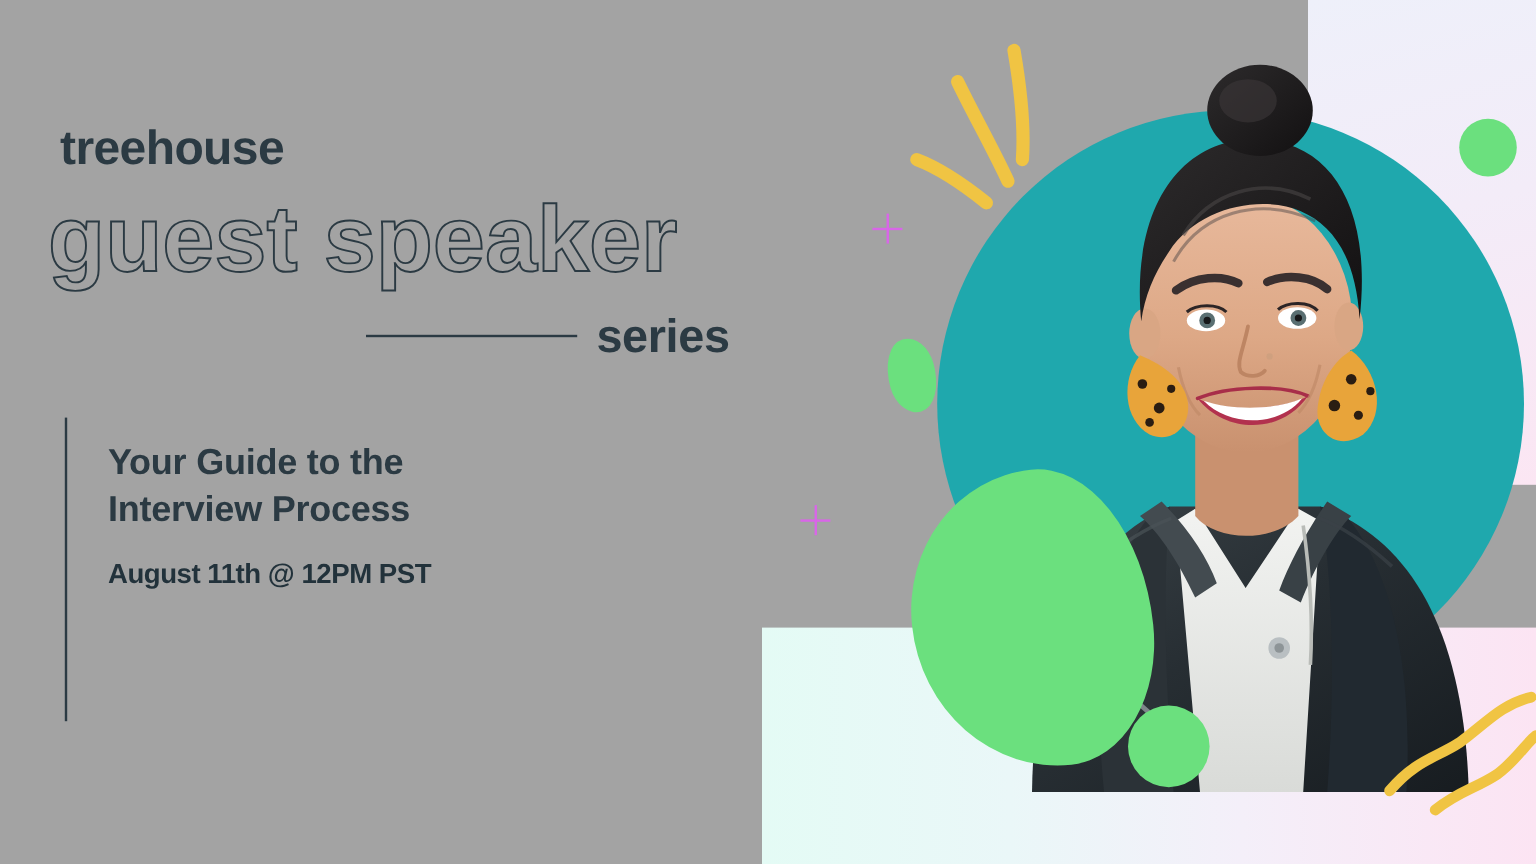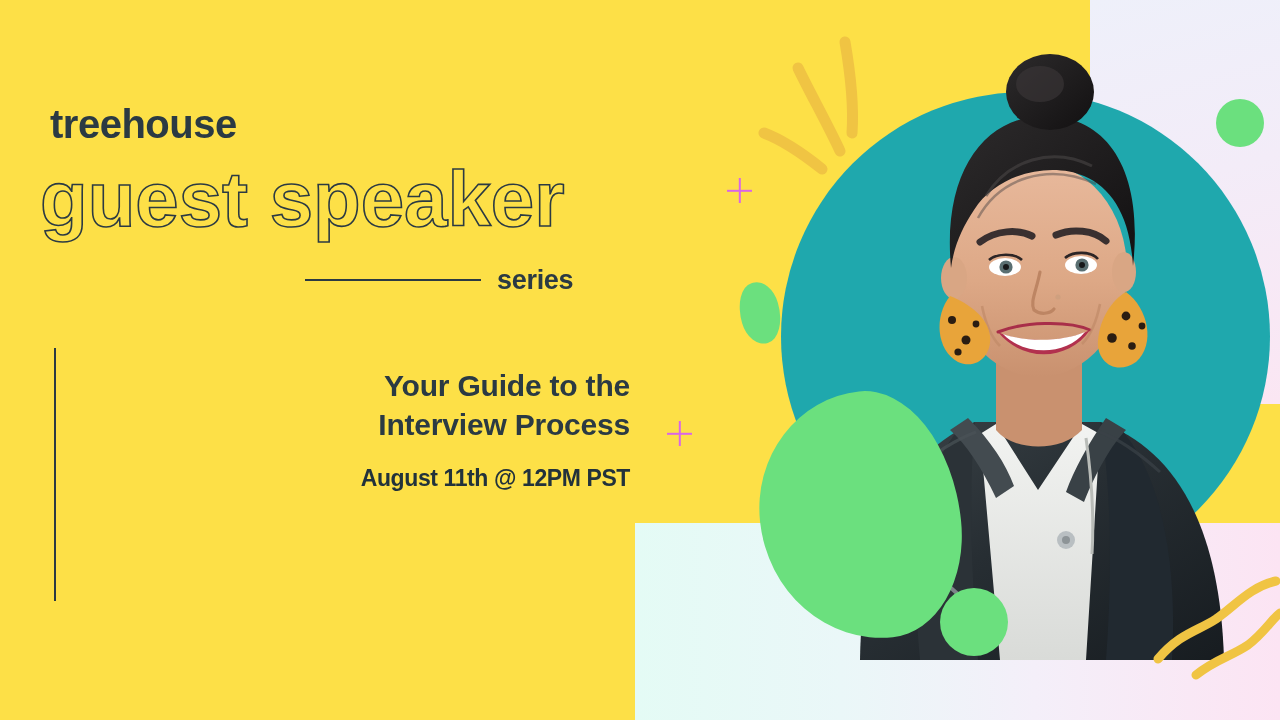--- a/index.html
+++ b/index.html
@@ -1,18 +1,18 @@
 <!DOCTYPE html>
 <html><head>
 <meta charset="utf-8">
 <style>
   html,body{margin:0;padding:0;background:#fff;}
   body{width:1280px;height:720px;overflow:hidden;font-family:"Liberation Sans",sans-serif;}
 
-  #stage{position:relative;width:1280px;height:720px;background:#fde047;overflow:hidden;}
+  #stage{position:relative;width:1280px;height:720px;background:#a3a3a3;overflow:hidden;}
 
   
   .panel-topright{
     position:absolute;left:1090px;top:0;width:190px;height:404px;
     background:linear-gradient(165deg,#eef0fa 0%,#f3ecf8 45%,#fbe6f3 100%);
   }
   .panel-bottom{
     position:absolute;left:635px;top:523px;width:645px;height:197px;
     background:linear-gradient(90deg,#e4fbf5 0%,#eaf7f8 32%,#f4eff9 62%,#fce4f3 100%);
   }
@@ -61,25 +61,25 @@
 
   .headline-outline{
     position:absolute;left:40px;top:160px;
     font-size:78px;font-weight:700;letter-spacing:0px;line-height:1;
     color:transparent;
     -webkit-text-stroke:1.6px #2b3a43;
   }
 
   .series-row{position:absolute;left:305px;top:256px;width:320px;height:48px;display:flex;align-items:center;gap:16px;}
   .series-rule{flex:0 0 176px;height:1.7px;background:#2b3a43;}
-  .series-word{font-size:27px;font-weight:600;color:#2b3a43;line-height:1;letter-spacing:-0.3px;}
+  .series-word{font-size:39px;font-weight:600;color:#2b3a43;line-height:1;letter-spacing:-0.3px;}
 
   .vrule{position:absolute;left:54px;top:348px;width:1.7px;height:253px;background:#2b3a43;}
 
-  .info{position:absolute;left:90px;top:366px;width:540px;text-align:right;}
+  .info{position:absolute;left:90px;top:366px;width:540px;}
   .info .title{
     font-size:30px;font-weight:600;color:#2b3a43;line-height:1.30;letter-spacing:-0.2px;
     margin:0;white-space:pre-line;
   }
   .info .person{
     font-size:23px;font-weight:400;color:#35454d;line-height:1.38;letter-spacing:-0.1px;
     margin:16px 0 0 0;white-space:pre-line;
   }
   .info .datetime{
     font-size:23px;font-weight:700;color:#22323b;line-height:1.1;letter-spacing:-0.4px;

